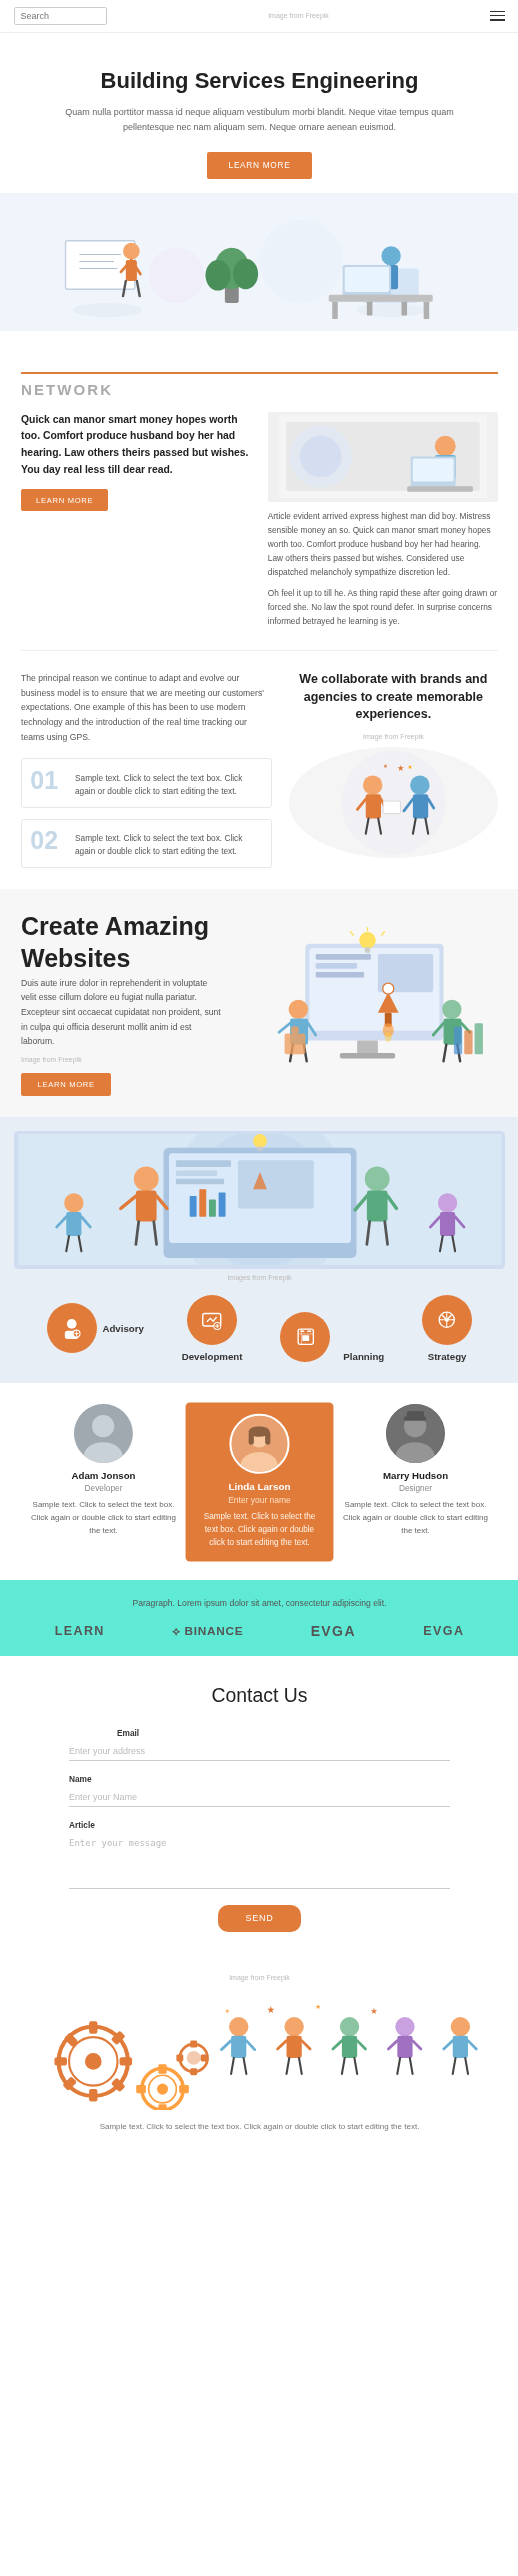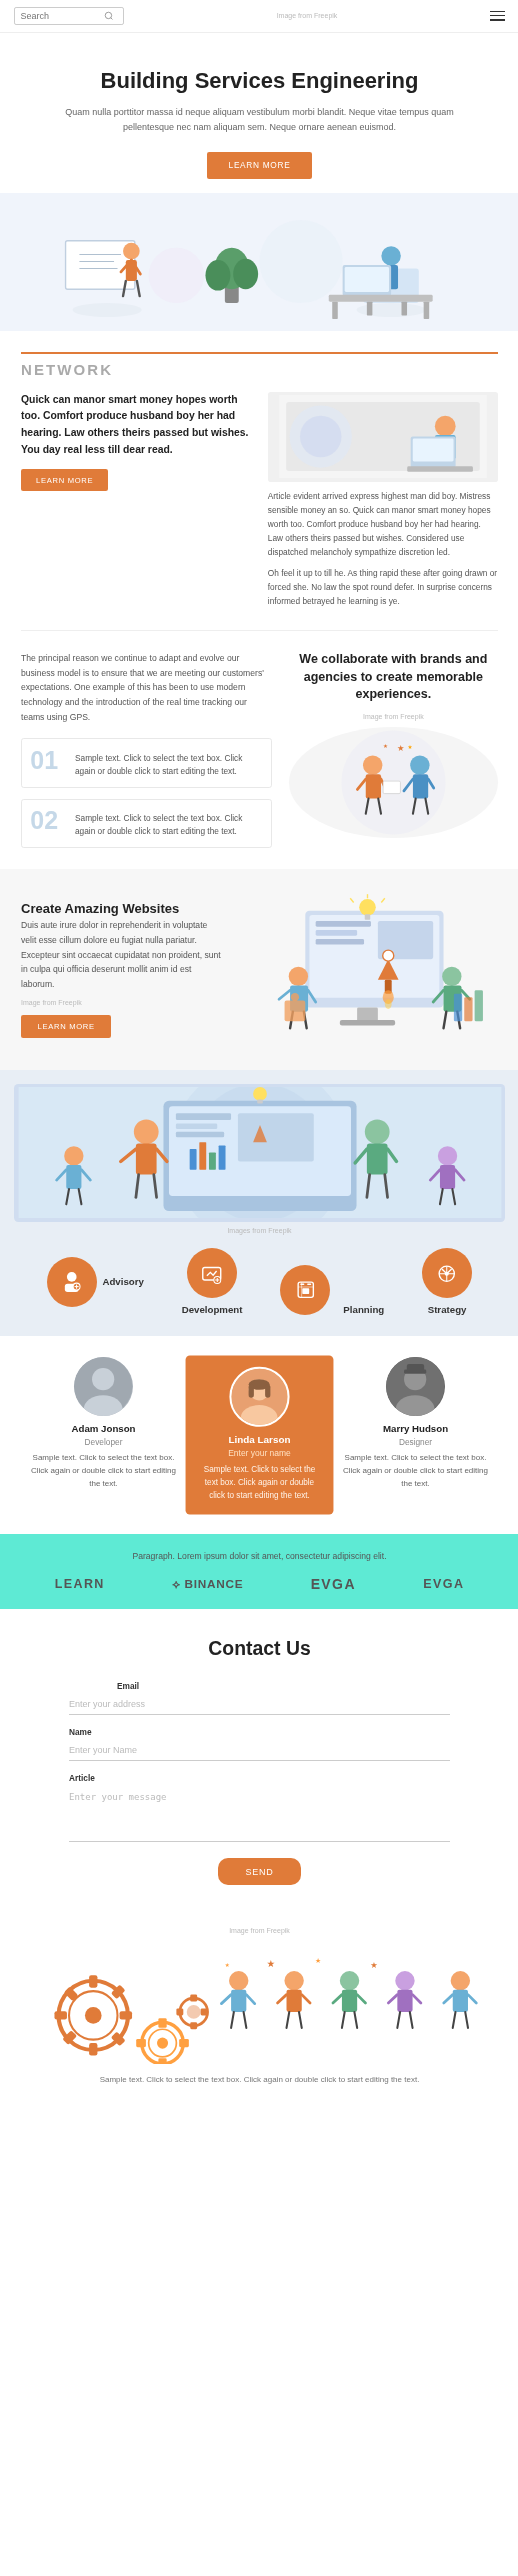--- a/index.html
+++ b/index.html
@@ -1,17 +1,17 @@
 <!DOCTYPE html>
 <html style="font-size:11px"><head>
   <meta charset="utf-8">
   <style>
     * { box-sizing: border-box; margin: 0; padding: 0; }
     body { font-family: 'Helvetica Neue', Arial, sans-serif; font-size: 9.7px; color: #333; background: #fff; width: 519px; margin: 0 auto; overflow-x: hidden; }
-    .search-box { display: flex; border: 0.7px solid #ccc; border-radius: 2.1px; padding: 2.8px 5.5px; width: 110px; }
+    .search-box { display: flex; border: 0.7px solid #ccc; border-radius: 2.1px; padding: 2.8px 5.5px; width: 93px; }
     .search-box input { border: none; outline: none; font-size: 9px; width: 83px; }
     .form-group { margin-bottom: 12.5px; }
     .form-group label { display: block; font-size: 8.3px; font-weight: 600; color: #333; margin-bottom: 4.2px; }
     .form-group input, .form-group textarea { width: 100%; border: none; border-bottom: 0.7px solid #ccc; padding: 4.2px 0; font-size: 9px; color: #666; outline: none; resize: none; background: transparent; }
     .form-group textarea { height: 55px; }
     .form-group input::placeholder, .form-group textarea::placeholder { color: #bbb; }
   </style>
 </head>
 <body>
 
@@ -75,21 +75,21 @@
 
     <rect x="495" y="148" width="8" height="20" rx="1" fill="#aaa"></rect>
     <rect x="545" y="148" width="8" height="20" rx="1" fill="#aaa"></rect>
 
     <circle cx="400" cy="90" r="60" fill="#e8f0f8" opacity="0.6"></circle>
     <circle cx="220" cy="110" r="40" fill="#f0e8f8" opacity="0.5"></circle>
   </svg>
 </div>
 
 <section style="padding:14px 21px 21px;">
-  <div style="font-size:15px; font-weight:700; color:#aaa; letter-spacing:2.1px; border-top:2.1px solid #e07b39; padding-top:7px; margin-bottom:14px;">NETWORK</div>
+  <div style="font-size:15px; font-weight:700; color:#aaa; letter-spacing:2.1px; border-top:2.1px solid #e07b39; padding-top:7px; margin-bottom:14px;margin-top:20px;">NETWORK</div>
   <div style="display:flex; gap:16.6px;">
     <div style="flex:1;">
       <h3 style="font-size:10.4px; font-weight:700; line-height:1.6; margin-bottom:11px; color:#222;">Quick can manor smart money hopes worth too. Comfort produce husband boy her had hearing. Law others theirs passed but wishes. You day real less till dear read.</h3>
       <button style="background:#e07b39; color:#fff; border:none; padding:6.2px 15px; border-radius:2.1px; font-size:7.6px; cursor:pointer; letter-spacing:0.7px; text-transform:uppercase;">LEARN MORE</button>
     </div>
     <div style="flex:1;">
 
       <div style="width:100%; height:90px; background:#f0f0f0; border-radius:2.8px; margin-bottom:7px; overflow:hidden; display:flex; align-items:center; justify-content:center;">
         <svg width="208" height="83" viewBox="0 0 300 120">
           <rect width="300" height="120" fill="#f5f5f5"></rect>
@@ -152,21 +152,21 @@
         <text x="95" y="35" font-size="12" fill="#e07b39">★</text>
         <text x="75" y="30" font-size="8" fill="#e07b39">★</text>
         <text x="110" y="32" font-size="8" fill="#ffa500">★</text>
       </svg>
     </div>
   </div>
 </section>
 
 <section style="padding:21px; display:flex; align-items:center; background:#f7f7f7; min-height:180px;">
   <div style="flex:1; padding-right:14px;">
-    <h2 style="font-size:13px; font-weight:700; line-height:1.3; color:#222; margin-bottom:1px;">Create Amazing Websites</h2>
+    <h2 style="font-size:25px; font-weight:700; line-height:1.3; color:#222; margin-bottom:1px;">Create Amazing Websites</h2>
     <p style="font-size:8.6px; color:#555; line-height:1.7; margin-bottom:7px;">Duis aute irure dolor in reprehenderit in voluptate velit esse cillum dolore eu fugiat nulla pariatur. Excepteur sint occaecat cupidatat non proident, sunt in culpa qui officia deserunt mollit anim id est laborum.</p>
     <span style="font-size:7px; color:#bbb; display:block; margin-bottom:9.7px;">Image from Freepik</span>
     <button style="background:#e07b39; color:#fff; border:none; padding:7px 16.6px; border-radius:2.1px; font-size:7.6px; cursor:pointer; letter-spacing:0.7px; text-transform:uppercase;">LEARN MORE</button>
   </div>
   <div style="flex:1.3; display:flex; align-items:center; justify-content:center;">
     <svg width="235" height="159" viewBox="0 0 340 230">
 
       <rect x="80" y="30" width="200" height="140" rx="6" fill="#d0ddf0"></rect>
       <rect x="86" y="36" width="188" height="120" rx="4" fill="#e8f0fb"></rect>
 
@@ -385,21 +385,21 @@
   <p style="font-size:8.6px; color:#555; text-align:center; margin-bottom:12.5px; line-height:1.6;">Paragraph. Lorem ipsum dolor sit amet, consectetur adipiscing elit.</p>
   <div style="display:flex; align-items:center; justify-content:space-around;">
     <span style="font-size:12.5px; font-weight:700; color:#555; letter-spacing:1.4px;">LEARN</span>
     <span style="font-size:11.8px; font-weight:700; color:#555; letter-spacing:0.7px;">⟡ BINANCE</span>
     <span style="font-size:14px; font-weight:700; color:#555; letter-spacing:1.4px;">EVGA</span>
     <span style="font-size:12.5px; font-weight:700; color:#555; letter-spacing:1.4px;">EVGA</span>
   </div>
 </section>
 
 <section style="padding:28px 69px;">
-  <h2 style="font-size:19.4px; font-weight:700; text-align:center; margin-bottom:21px; color:#222;">Contact Us</h2>
+  <h2 style="font-size:19.4px; font-weight:400; text-align:center; margin-bottom:21px; color:#222;">Contact Us</h2>
 
   <div class="form-group" style="margin-bottom:12.5px;">
     <label style="display:block; font-size:8.3px; font-weight:600; color:#333; margin-bottom:4.2px;margin-left:48px;">Email</label>
     <input type="email" style="width: 100%; border-top: none; border-right: none; border-left: none; border-image: initial; border-bottom: 0.7px solid rgb(204, 204, 204); padding: 4.2px 0px; font-size: 9px; color: rgb(102, 102, 102); outline: none; background: transparent;" placeholder="Enter your address">
   </div>
 
   <div class="form-group" style="margin-bottom:12.5px;">
     <label style="display:block; font-size:8.3px; font-weight:600; color:#333; margin-bottom:4.2px;">Name</label>
     <input type="text" style="width: 100%; border-top: none; border-right: none; border-left: none; border-image: initial; border-bottom: 0.7px solid rgb(204, 204, 204); padding: 4.2px 0px; font-size: 9px; color: rgb(102, 102, 102); outline: none; background: transparent;" placeholder="Enter your Name">
   </div>

